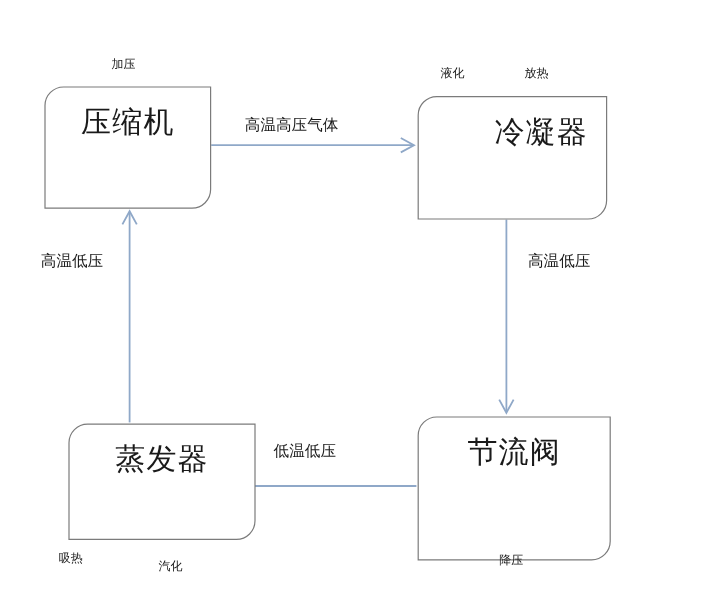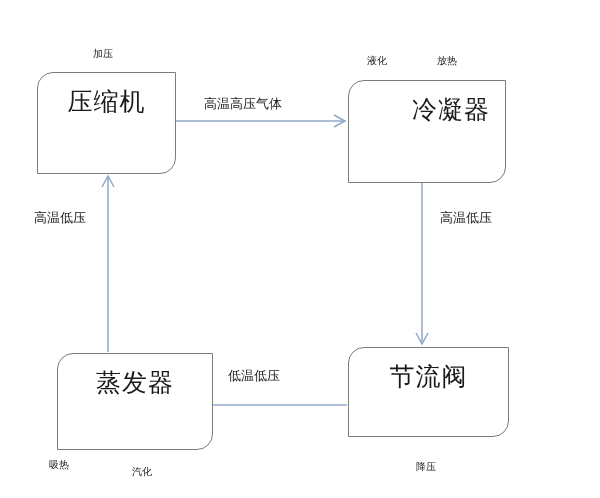--- a/index.html
+++ b/index.html
@@ -61,21 +61,21 @@
     font-size: 25px;
     color: #1a1a1a;
     font-family: "DejaVu Serif", "Liberation Serif", serif;
     letter-spacing: 1px;
     white-space: nowrap;
   }
 
   #node-compressor { left: 37px;  top: 72px;  width: 139px; height: 102px; }
   #node-condenser  { left: 348px; top: 80px;  width: 158px; height: 103px; padding-left: 48px; }
   #node-evaporator { left: 33px;  top: 353px; width: 156px; height: 97px; margin-left: 24px;  }
-  #node-throttle   { left: 348px; top: 347px; width: 161px; height: 90px; }
+  #node-throttle   { left: 348px; top: 347px; width: 161px; height: 120px; }
 
   
   .caption {
     position: absolute;
     font-size: 10px;
     color: #1a1a1a;
     white-space: nowrap;
     font-family: "DejaVu Sans", "Liberation Sans", sans-serif;
   }
   #cap-compressor-top { left: 93px;  top: 47px; }

